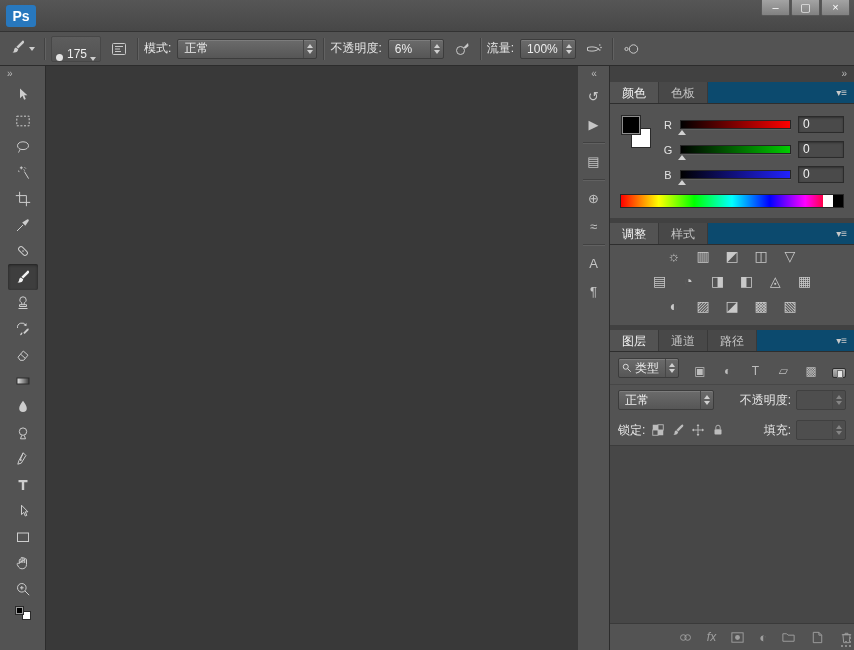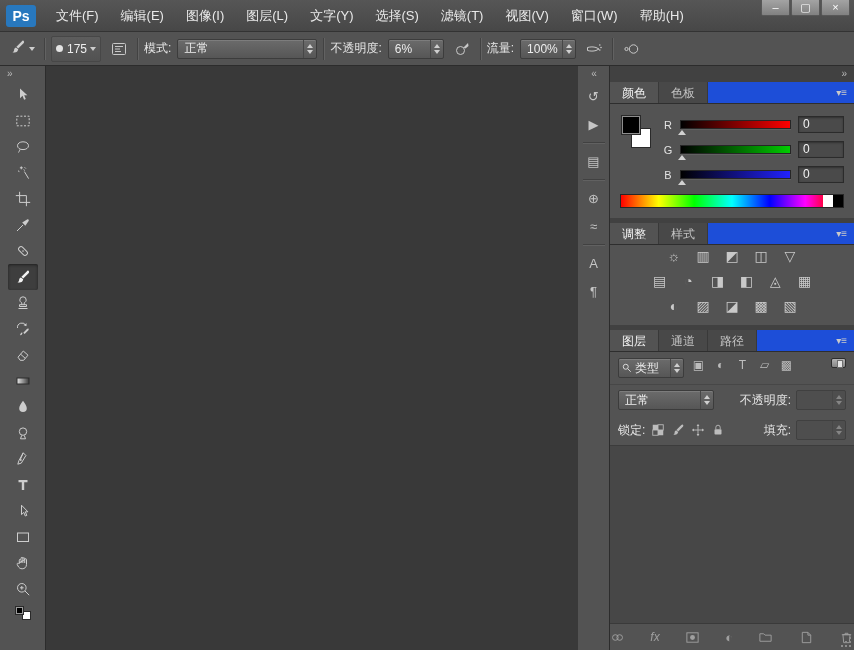--- a/index.html
+++ b/index.html
@@ -17,21 +17,21 @@
 
 
 .optionsbar{height:34px;flex:0 0 34px;display:flex;align-items:center;background:#535353;border-bottom:1px solid #2c2c2c;padding:0 7px;gap:6px}
 .vsep{width:1px;height:22px;background:#424242;box-shadow:1px 0 0 #626262}
 .label{color:#e5e5e5;white-space:nowrap}
 .icon-btn{width:24px;height:24px;display:flex;align-items:center;justify-content:center;color:#c9c9c9;background:none;border:0}
 .icon-btn svg{width:16px;height:16px}
 .dd{width:0;height:0;border-left:3px solid transparent;border-right:3px solid transparent;border-top:4px solid #cdcdcd;margin-left:3px}
 .tool-preset{display:flex;align-items:center;height:26px;padding:0 3px;color:#cdcdcd}
 .tool-preset svg{width:16px;height:16px}
-.brush-picker{display:flex;align-items:center;height:26px;padding:0 4px;color:#eee;border:1px solid #474747;border-radius:2px;background:linear-gradient(#5d5d5d,#525252)}
+.brush-picker{display:flex;align-items:flex-end;height:26px;padding:0 4px;color:#eee;border:1px solid #474747;border-radius:2px;background:linear-gradient(#5d5d5d,#525252)}
 .bp-dot{width:7px;height:7px;border-radius:50%;background:#e3e3e3;margin-right:4px}
 .select{height:20px;background:linear-gradient(#6b6b6b,#565656);border:1px solid #3c3c3c;border-radius:2px;display:flex;align-items:center;box-shadow:inset 0 1px 0 rgba(255,255,255,.12);color:#ededed}
 .select .val{flex:1;padding:0 6px;white-space:nowrap;overflow:hidden}
 .sel-arrows{width:13px;align-self:stretch;display:flex;flex-direction:column;align-items:center;justify-content:center;gap:2px;border-left:1px solid #474747}
 .tri-up{width:0;height:0;border-left:3px solid transparent;border-right:3px solid transparent;border-bottom:4px solid #cfcfcf}
 .tri-down{width:0;height:0;border-left:3px solid transparent;border-right:3px solid transparent;border-top:4px solid #cfcfcf}
 .select.disabled{background:#4e4e4e;box-shadow:none;border-color:#404040}
 .select.disabled .tri-up{border-bottom-color:#858585}
 .select.disabled .tri-down{border-top-color:#858585}
 .w140{width:140px}.w56{width:56px}.w50{width:50px}
@@ -53,21 +53,21 @@
 
 .dockstrip{width:32px;flex:0 0 32px;background:#535353;border-right:1px solid #2c2c2c;display:flex;flex-direction:column;align-items:center}
 .strip-icon{width:26px;height:26px;display:flex;align-items:center;justify-content:center;color:#c6c6c6;font-size:13px;margin:1px 0}
 .strip-sep{width:22px;height:1px;background:#414141;box-shadow:0 1px 0 #616161;margin:4px 0}
 
 
 .dock{width:244px;flex:0 0 244px;background:#414141;display:flex;flex-direction:column;min-height:0}
 .dock-chevron{text-align:right;padding-right:8px}
 .pgroup{background:#535353;display:flex;flex-direction:column}
 .pgroup+.pgroup{margin-top:5px}
-.tabsbar{height:22px;background:#1d4ed8;display:flex;align-items:stretch;border-bottom:1px solid #2e2e2e;flex:0 0 22px}
+.tabsbar{height:22px;background:#0c4a6e;display:flex;align-items:stretch;border-bottom:1px solid #2e2e2e;flex:0 0 22px}
 .tab{padding:0 12px;line-height:22px;color:#c3c3c3;background:#484848;border-right:1px solid #393939}
 .tab.active{background:#535353;color:#f3f3f3}
 .panel-menu{margin-left:auto;padding:0 7px;line-height:22px;color:#c9c9c9;font-size:10px}
 
 
 .color-body{display:flex;padding:10px 10px 2px;gap:10px}
 .fgbg{position:relative;width:33px;height:36px}
 .swatch{position:absolute;width:20px;height:20px;border:1px solid #2a2a2a}
 .bg-sw{left:11px;top:14px;background:#fff;z-index:1}
 .fg-sw{left:1px;top:1px;background:#000;z-index:2;box-shadow:inset 0 0 0 1px #8d8d8d}
@@ -85,57 +85,45 @@
 .spec-black{position:absolute;right:0;top:0;bottom:0;width:10px;background:#000}
 
 
 .adj-add{padding:8px 10px 5px;color:#e7e7e7}
 .adj-grid{display:flex;flex-direction:column;gap:8px;padding:2px 0 11px}
 .adj-row{display:flex;justify-content:center;gap:8px}
 .adj-icon{width:21px;height:17px;display:flex;align-items:center;justify-content:center;color:#c9c9c9;font-size:14px}
 
 
 .layers-group{flex:1;min-height:0}
-.filter-row{display:flex;align-items:flex-start;gap:7px;padding:6px 8px;border-bottom:1px solid #474747;flex:0 0 auto}
+.filter-row{display:flex;align-items:flex-end;gap:14px;padding:6px 8px;border-bottom:1px solid #474747;flex:0 0 auto}
 .kind-select{width:66px}
 .kind-select .val{padding:0 3px;display:flex;align-items:center;gap:3px}
 .filter-icon{color:#bdbdbd;font-size:12px;width:15px;text-align:center}
 .filter-toggle{margin-left:auto;width:15px;height:10px;border-radius:2px;background:linear-gradient(#b3b3b3,#868686);border:1px solid #2d2d2d;position:relative}
 .filter-toggle::after{content:"";position:absolute;right:2px;top:1px;width:4px;height:6px;background:#e6e6e6;border:1px solid #6f6f6f}
 .row{display:flex;align-items:center;gap:6px;padding:5px 8px;flex:0 0 auto}
 .pair{margin-left:auto;display:flex;align-items:center;gap:5px}
 .lock-icons{display:flex;align-items:center;gap:6px;color:#bdbdbd}
 .lock-icons svg{width:14px;height:14px}
 .layers-list{flex:1;background:#474747;border-top:1px solid #3c3c3c;border-bottom:1px solid #3a3a3a;min-height:0}
-.layers-footer{height:26px;flex:0 0 26px;display:flex;align-items:center;justify-content:space-between;gap:14px;color:#9f9f9f;position:relative}
+.layers-footer{height:26px;flex:0 0 26px;display:flex;align-items:center;justify-content:flex-end;gap:14px;color:#9f9f9f;position:relative}
 .layers-footer svg{width:15px;height:15px}
 .fx-label{font-style:italic;color:#9f9f9f}
 .glyph-icon{font-size:13px;color:#9f9f9f}
 .resize-grip{position:absolute;right:3px;bottom:3px;width:10px;height:10px}
 .resize-grip::after{content:"";position:absolute;right:0;bottom:0;width:2px;height:2px;background:#8d8d8d;box-shadow:-4px 0 0 #8d8d8d,0 -4px 0 #8d8d8d,-8px 0 0 #8d8d8d,0 -8px 0 #8d8d8d,-4px -4px 0 #8d8d8d}
 </style>
 </head>
 <body>
 
 <div class="app">
 
   <div class="menubar">
     <div class="ps-logo">Ps</div>
-    <div class="menu-items">
-      <span class="menu-item">文件(F)</span>
-      <span class="menu-item">编辑(E)</span>
-      <span class="menu-item">图像(I)</span>
-      <span class="menu-item">图层(L)</span>
-      <span class="menu-item">文字(Y)</span>
-      <span class="menu-item">选择(S)</span>
-      <span class="menu-item">滤镜(T)</span>
-      <span class="menu-item">视图(V)</span>
-      <span class="menu-item">窗口(W)</span>
-      <span class="menu-item">帮助(H)</span>
-    </div>
     <div class="win-controls">
       <span class="win-btn">–</span>
       <span class="win-btn">▢</span>
       <span class="win-btn">×</span>
     </div>
   </div>
 
   <div class="optionsbar">
     <div class="tool-preset">
       <span><svg viewBox="0 0 16 16">

